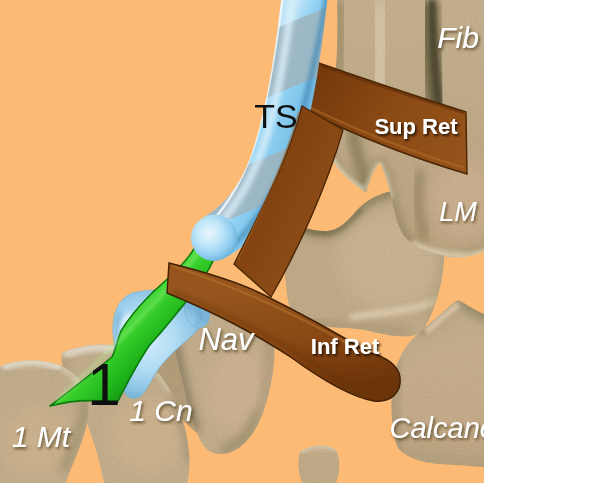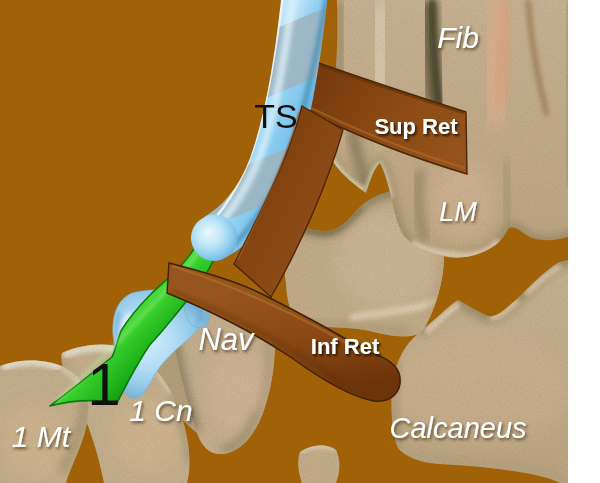--- a/index.html
+++ b/index.html
@@ -1,16 +1,16 @@
 <!DOCTYPE html>
 <html><head>
 <meta charset="utf-8">
 <style>
   html,body{margin:0;padding:0;background:#ffffff;}
-  .stage{position:relative;width:568px;height:483px;background:#a16207;overflow:hidden;
+  .stage{position:relative;width:484px;height:483px;background:#fdba74;overflow:hidden;
          font-family:"Liberation Sans", sans-serif;text-decoration:underline;}
   svg{display:block;}
   text{user-select:none;}
   .lbl-bone{font-family:"Liberation Sans", sans-serif;font-style:italic;fill:#ffffff;}
   .lbl-ret{font-family:"Liberation Sans", sans-serif;font-weight:bold;fill:#ffffff;}
   .lbl-dark{font-family:"Liberation Sans", sans-serif;fill:#101010;}
 </style>
 </head>
 <body>
 

